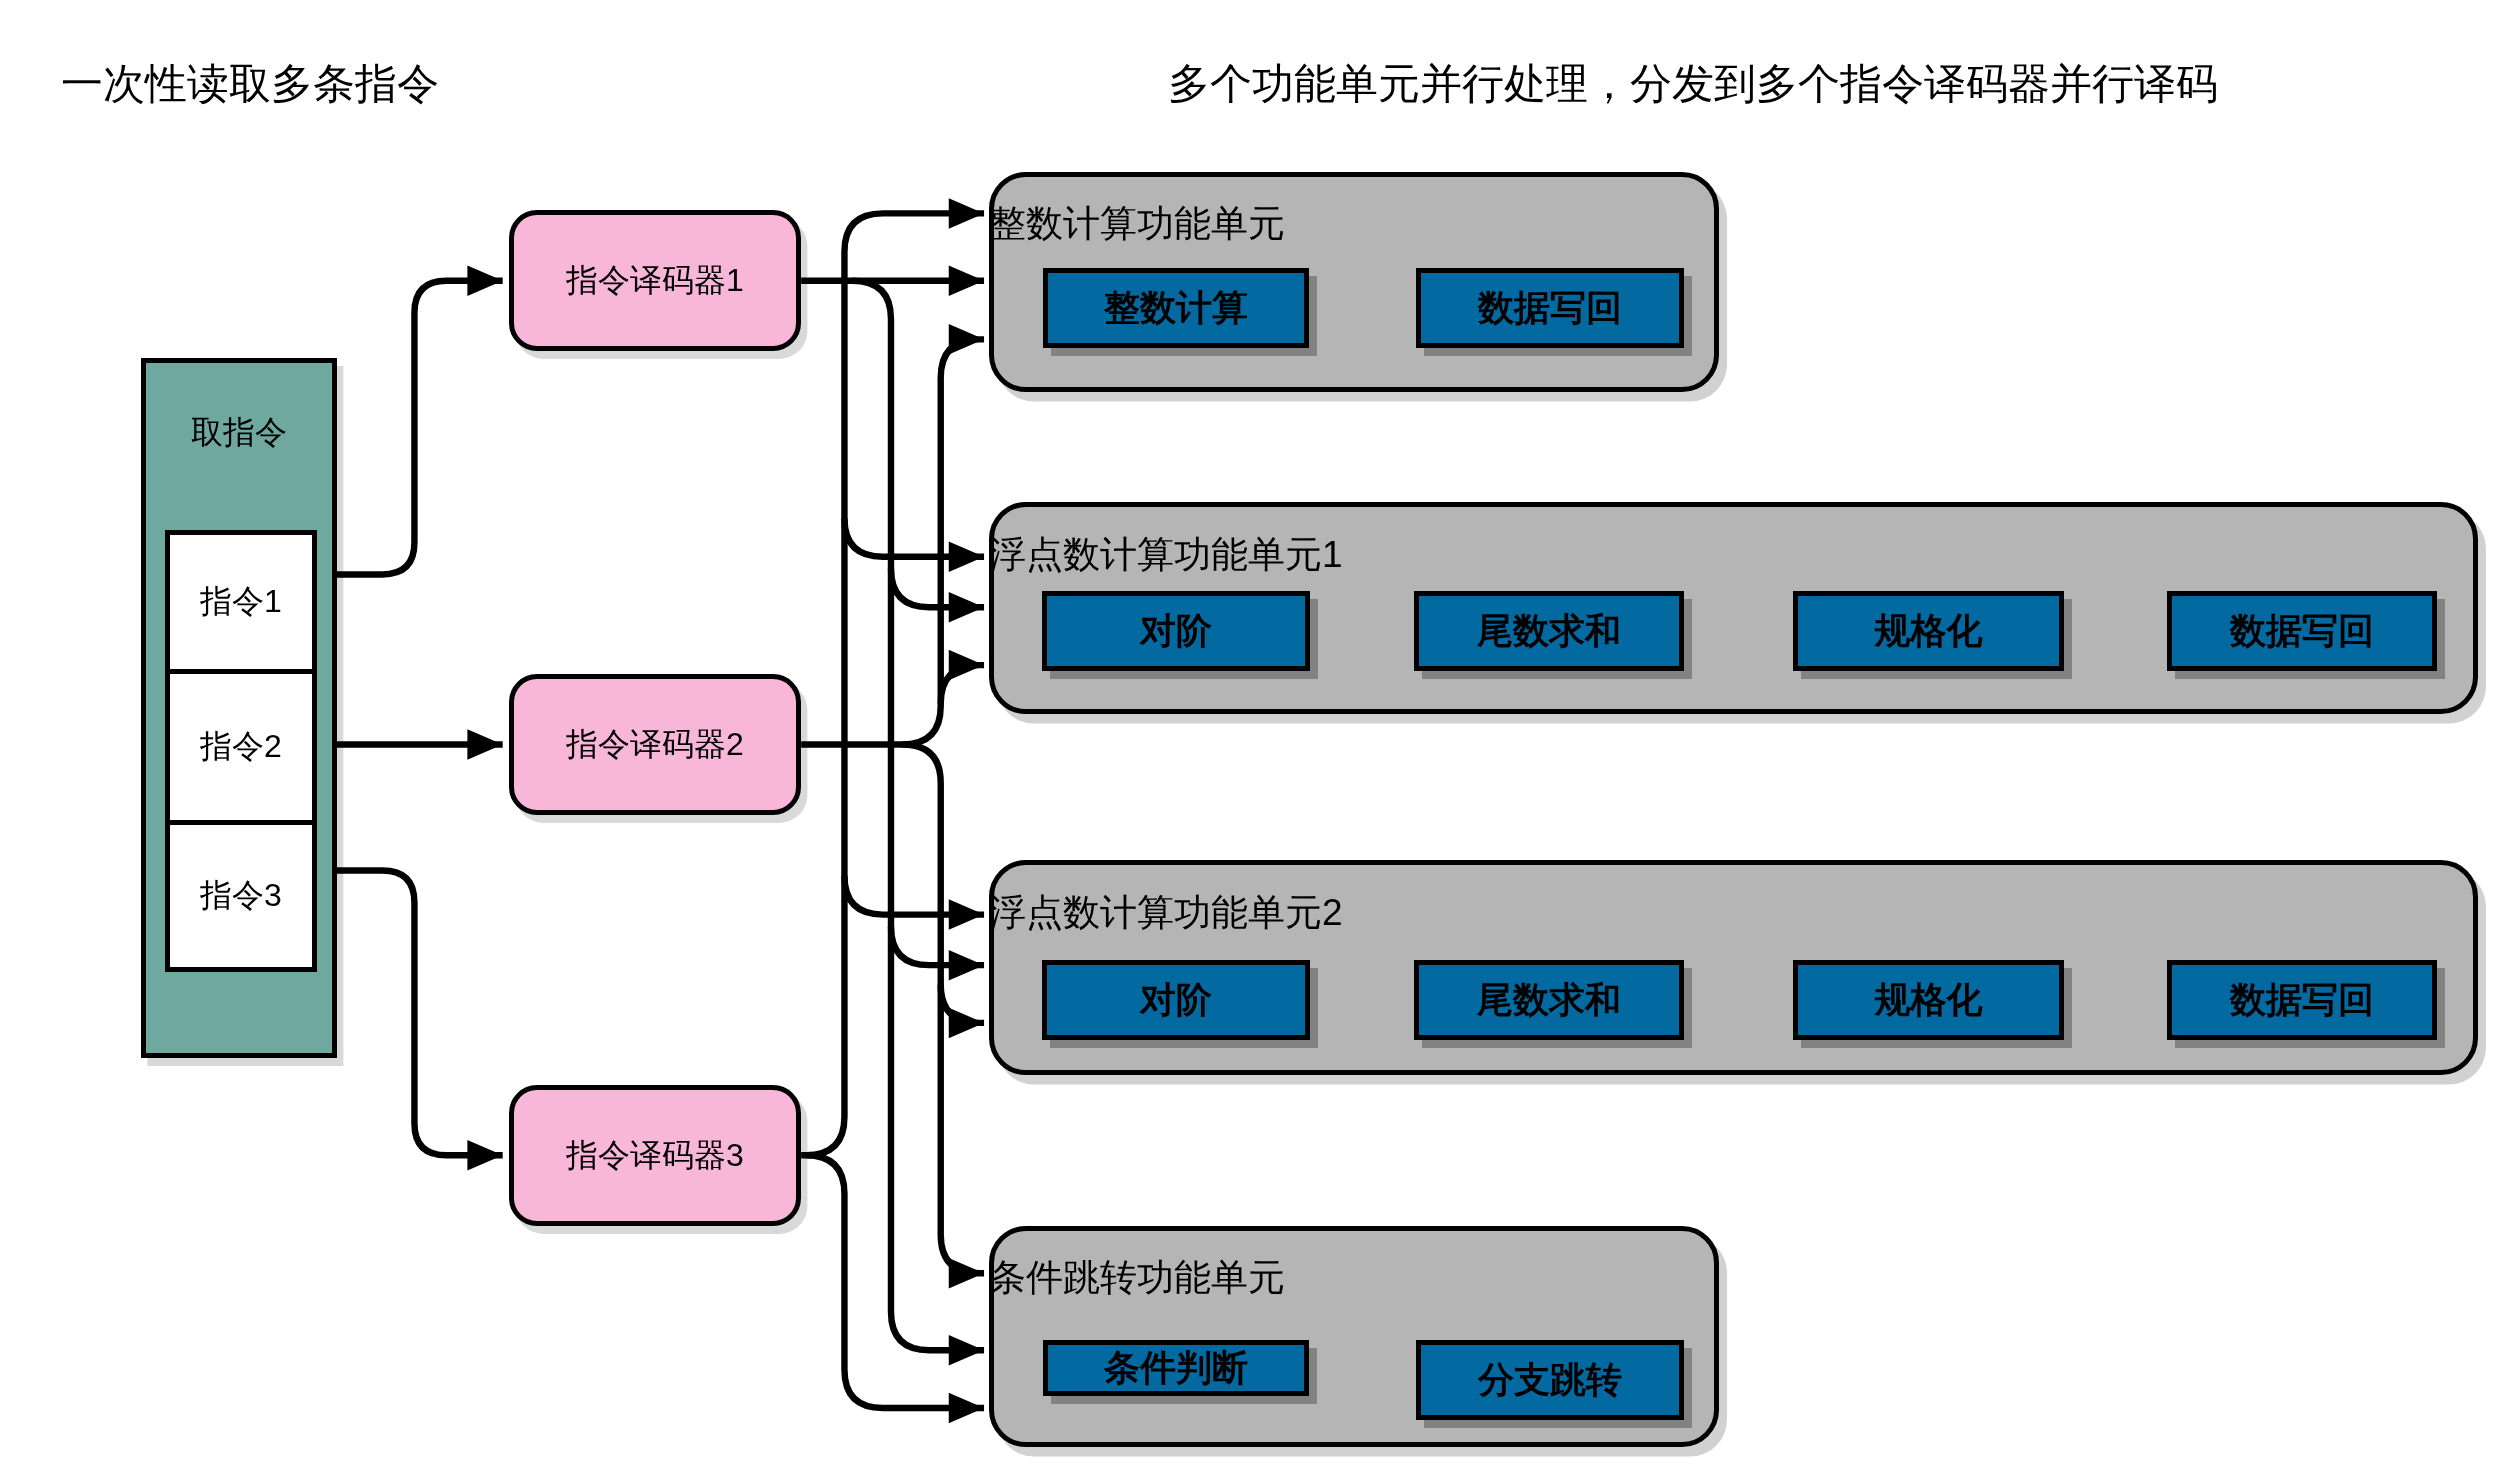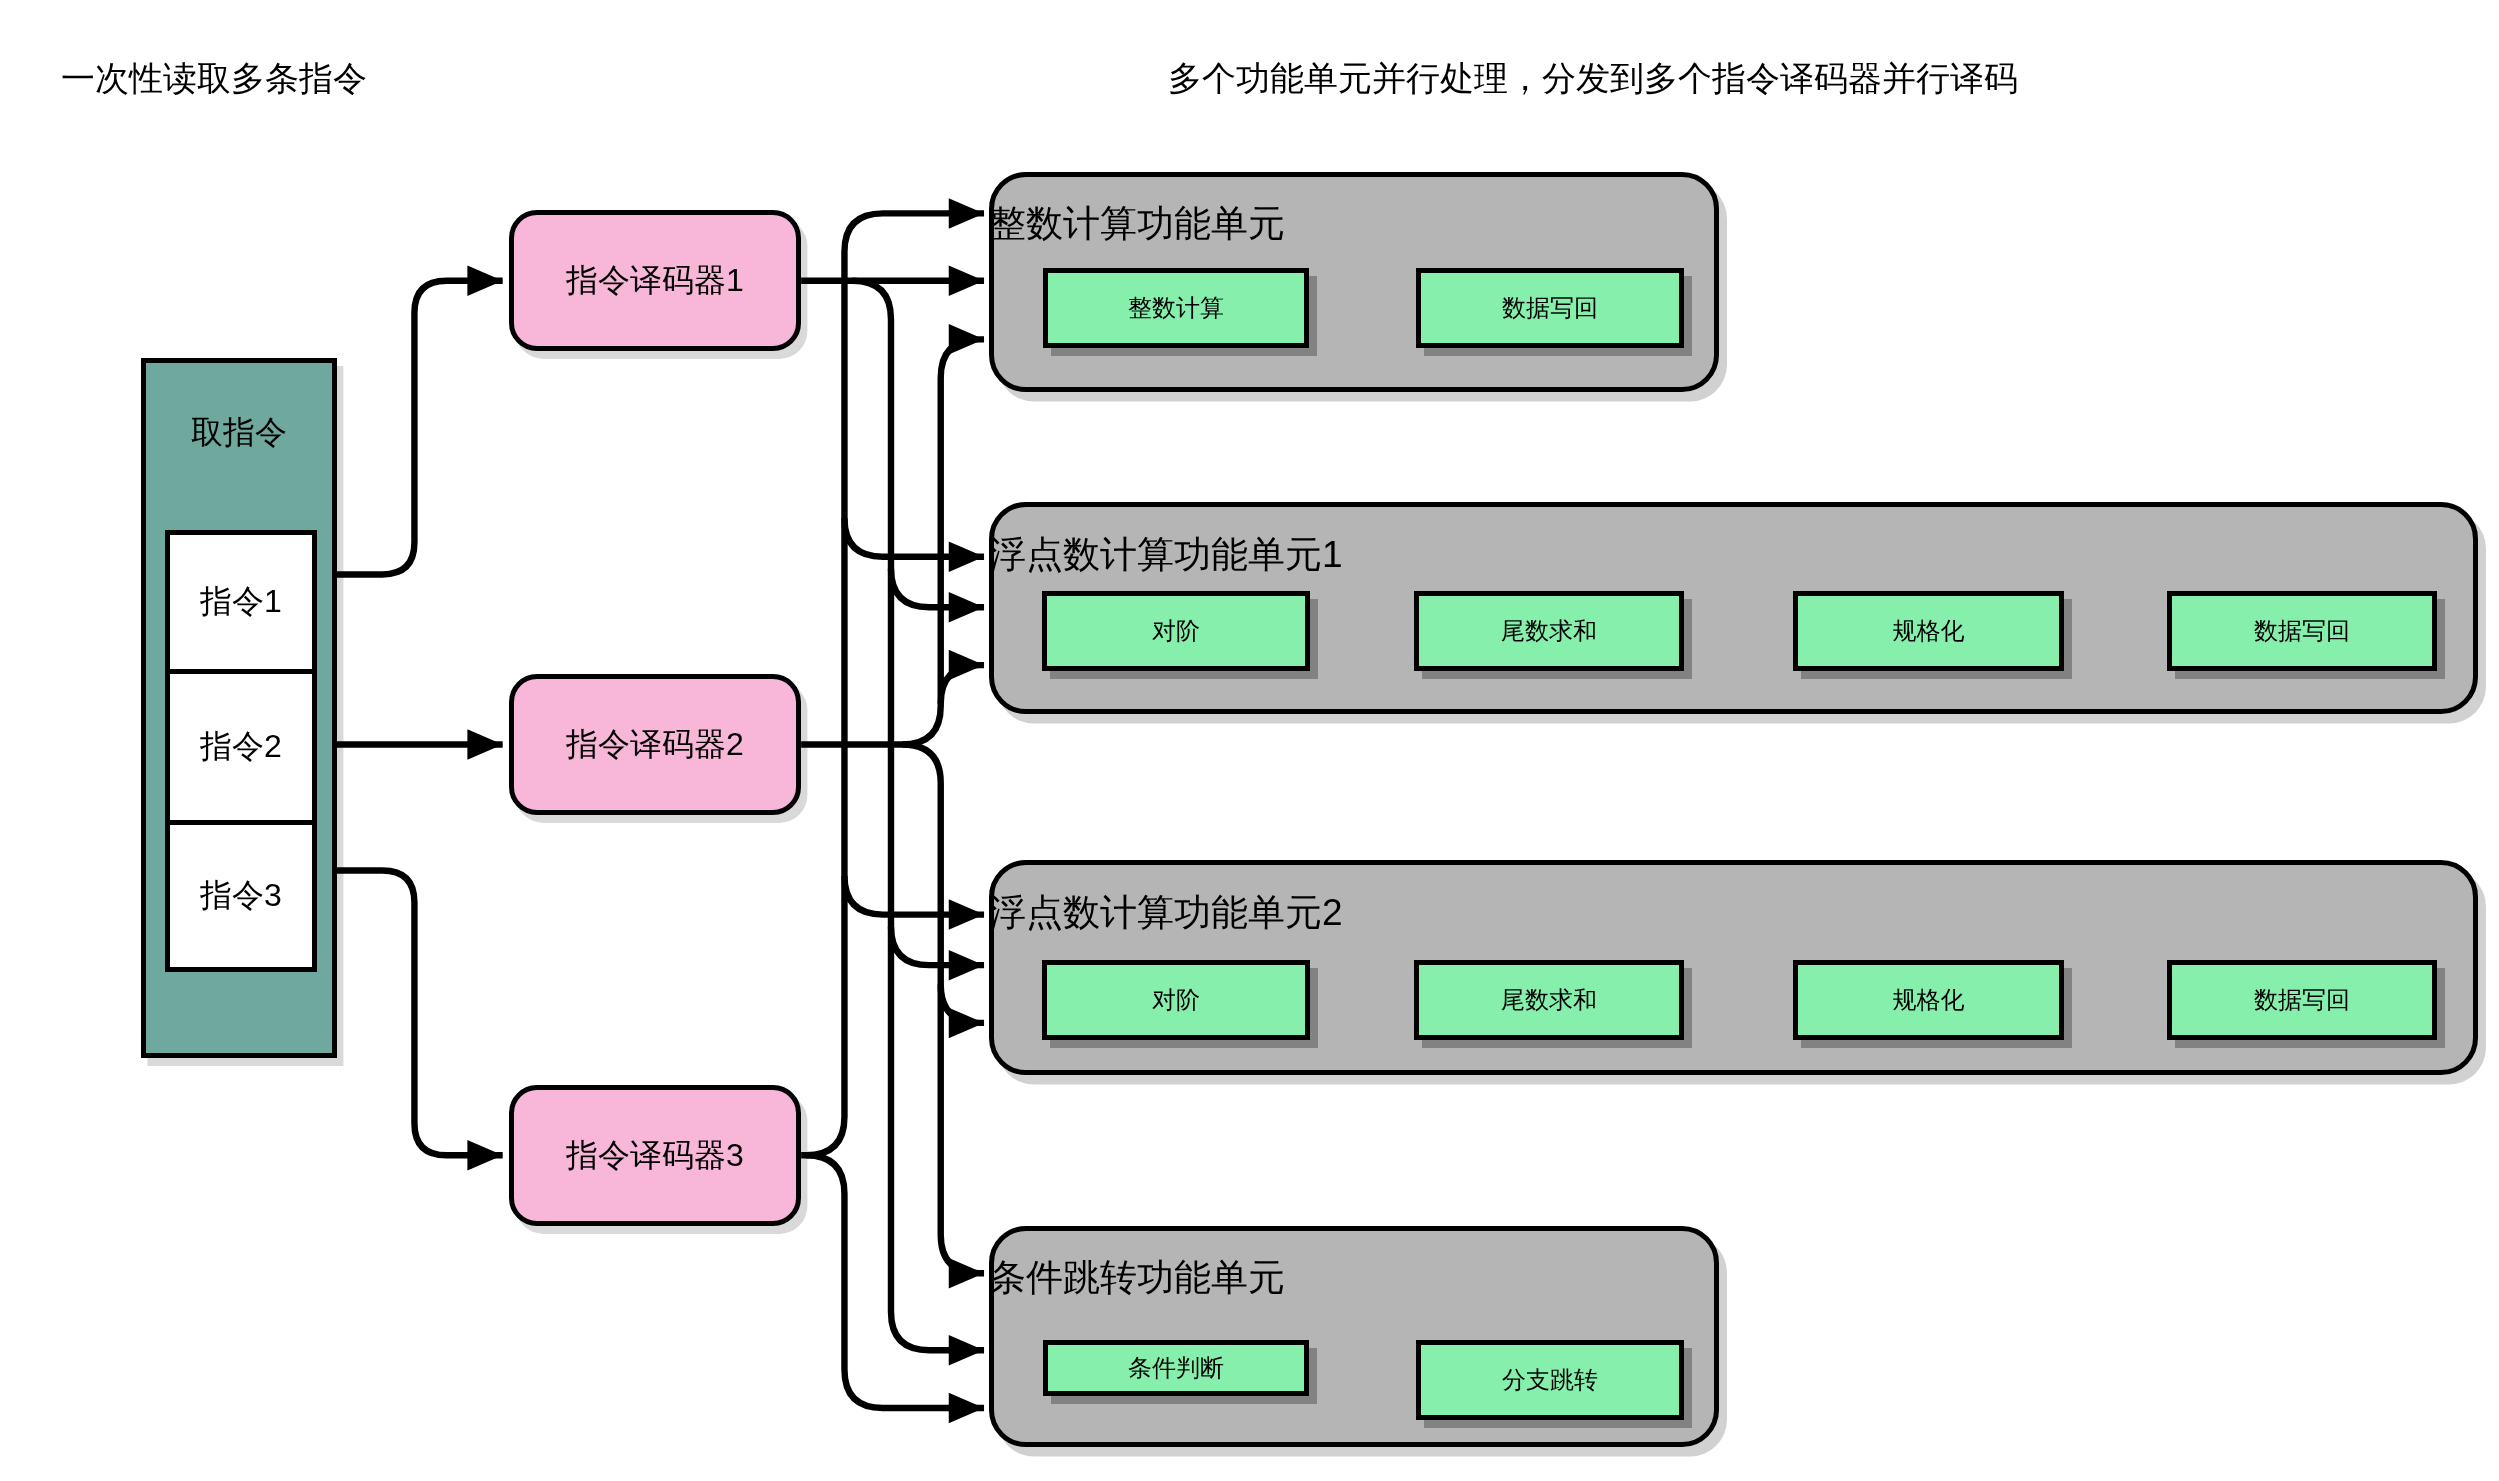--- a/index.html
+++ b/index.html
@@ -1,29 +1,29 @@
 <!DOCTYPE html>
 <html style="font-size:13px"><head>
 <meta charset="utf-8">
 <style>
   html,body{margin:0;padding:0;background:#fff;}
   #canvas{position:relative;width:2500px;height:1481px;background:#ffffff;
           font-family:"Liberation Sans",sans-serif;color:#000;}
   #wires{position:absolute;left:0;top:0;width:2500px;height:1481px;}
-  .ann{position:absolute;font-size:34px;font-weight:500;white-space:nowrap;}
+  .ann{position:absolute;font-size:42px;font-weight:500;white-space:nowrap;}
   .box{position:absolute;box-sizing:border-box;border:5.6px solid #000;
        display:flex;align-items:center;justify-content:center;}
   .fetch{background:#6FA89E;box-shadow:6.4px 8px 0 rgba(0,0,0,0.15);}
   .fetch-title{position:absolute;width:196px;text-align:center;font-size:32px;font-weight:500;}
   .instr{background:#ffffff;font-size:32px;font-weight:500;margin-top:28px;}
   .decoder{background:#F8B7D8;border-radius:28px;font-size:32px;font-weight:500;
            box-shadow:6.4px 8px 0 rgba(0,0,0,0.15);}
   .unit{background:#B5B5B5;border-radius:37px;box-shadow:8px 9.6px 0 rgba(0,0,0,0.18);}
   .unit-title{position:absolute;text-align:left;font-size:37px;font-weight:500;}
-  .stage{background:#86efac;font-size:24px;font-weight:400;
+  .stage{background:#0369a1;font-size:36px;font-weight:700;
          box-shadow:8px 8px 0 rgba(0,0,0,0.28);}
 </style>
 </head>
 <body>
 
 <div id="canvas">
 
   <svg id="wires" viewBox="0 0 3115 1846" xmlns="http://www.w3.org/2000/svg">
     <defs>
       <marker id="arrow" markerUnits="userSpaceOnUse" markerWidth="52" markerHeight="44" refX="46" refY="21" orient="auto">

